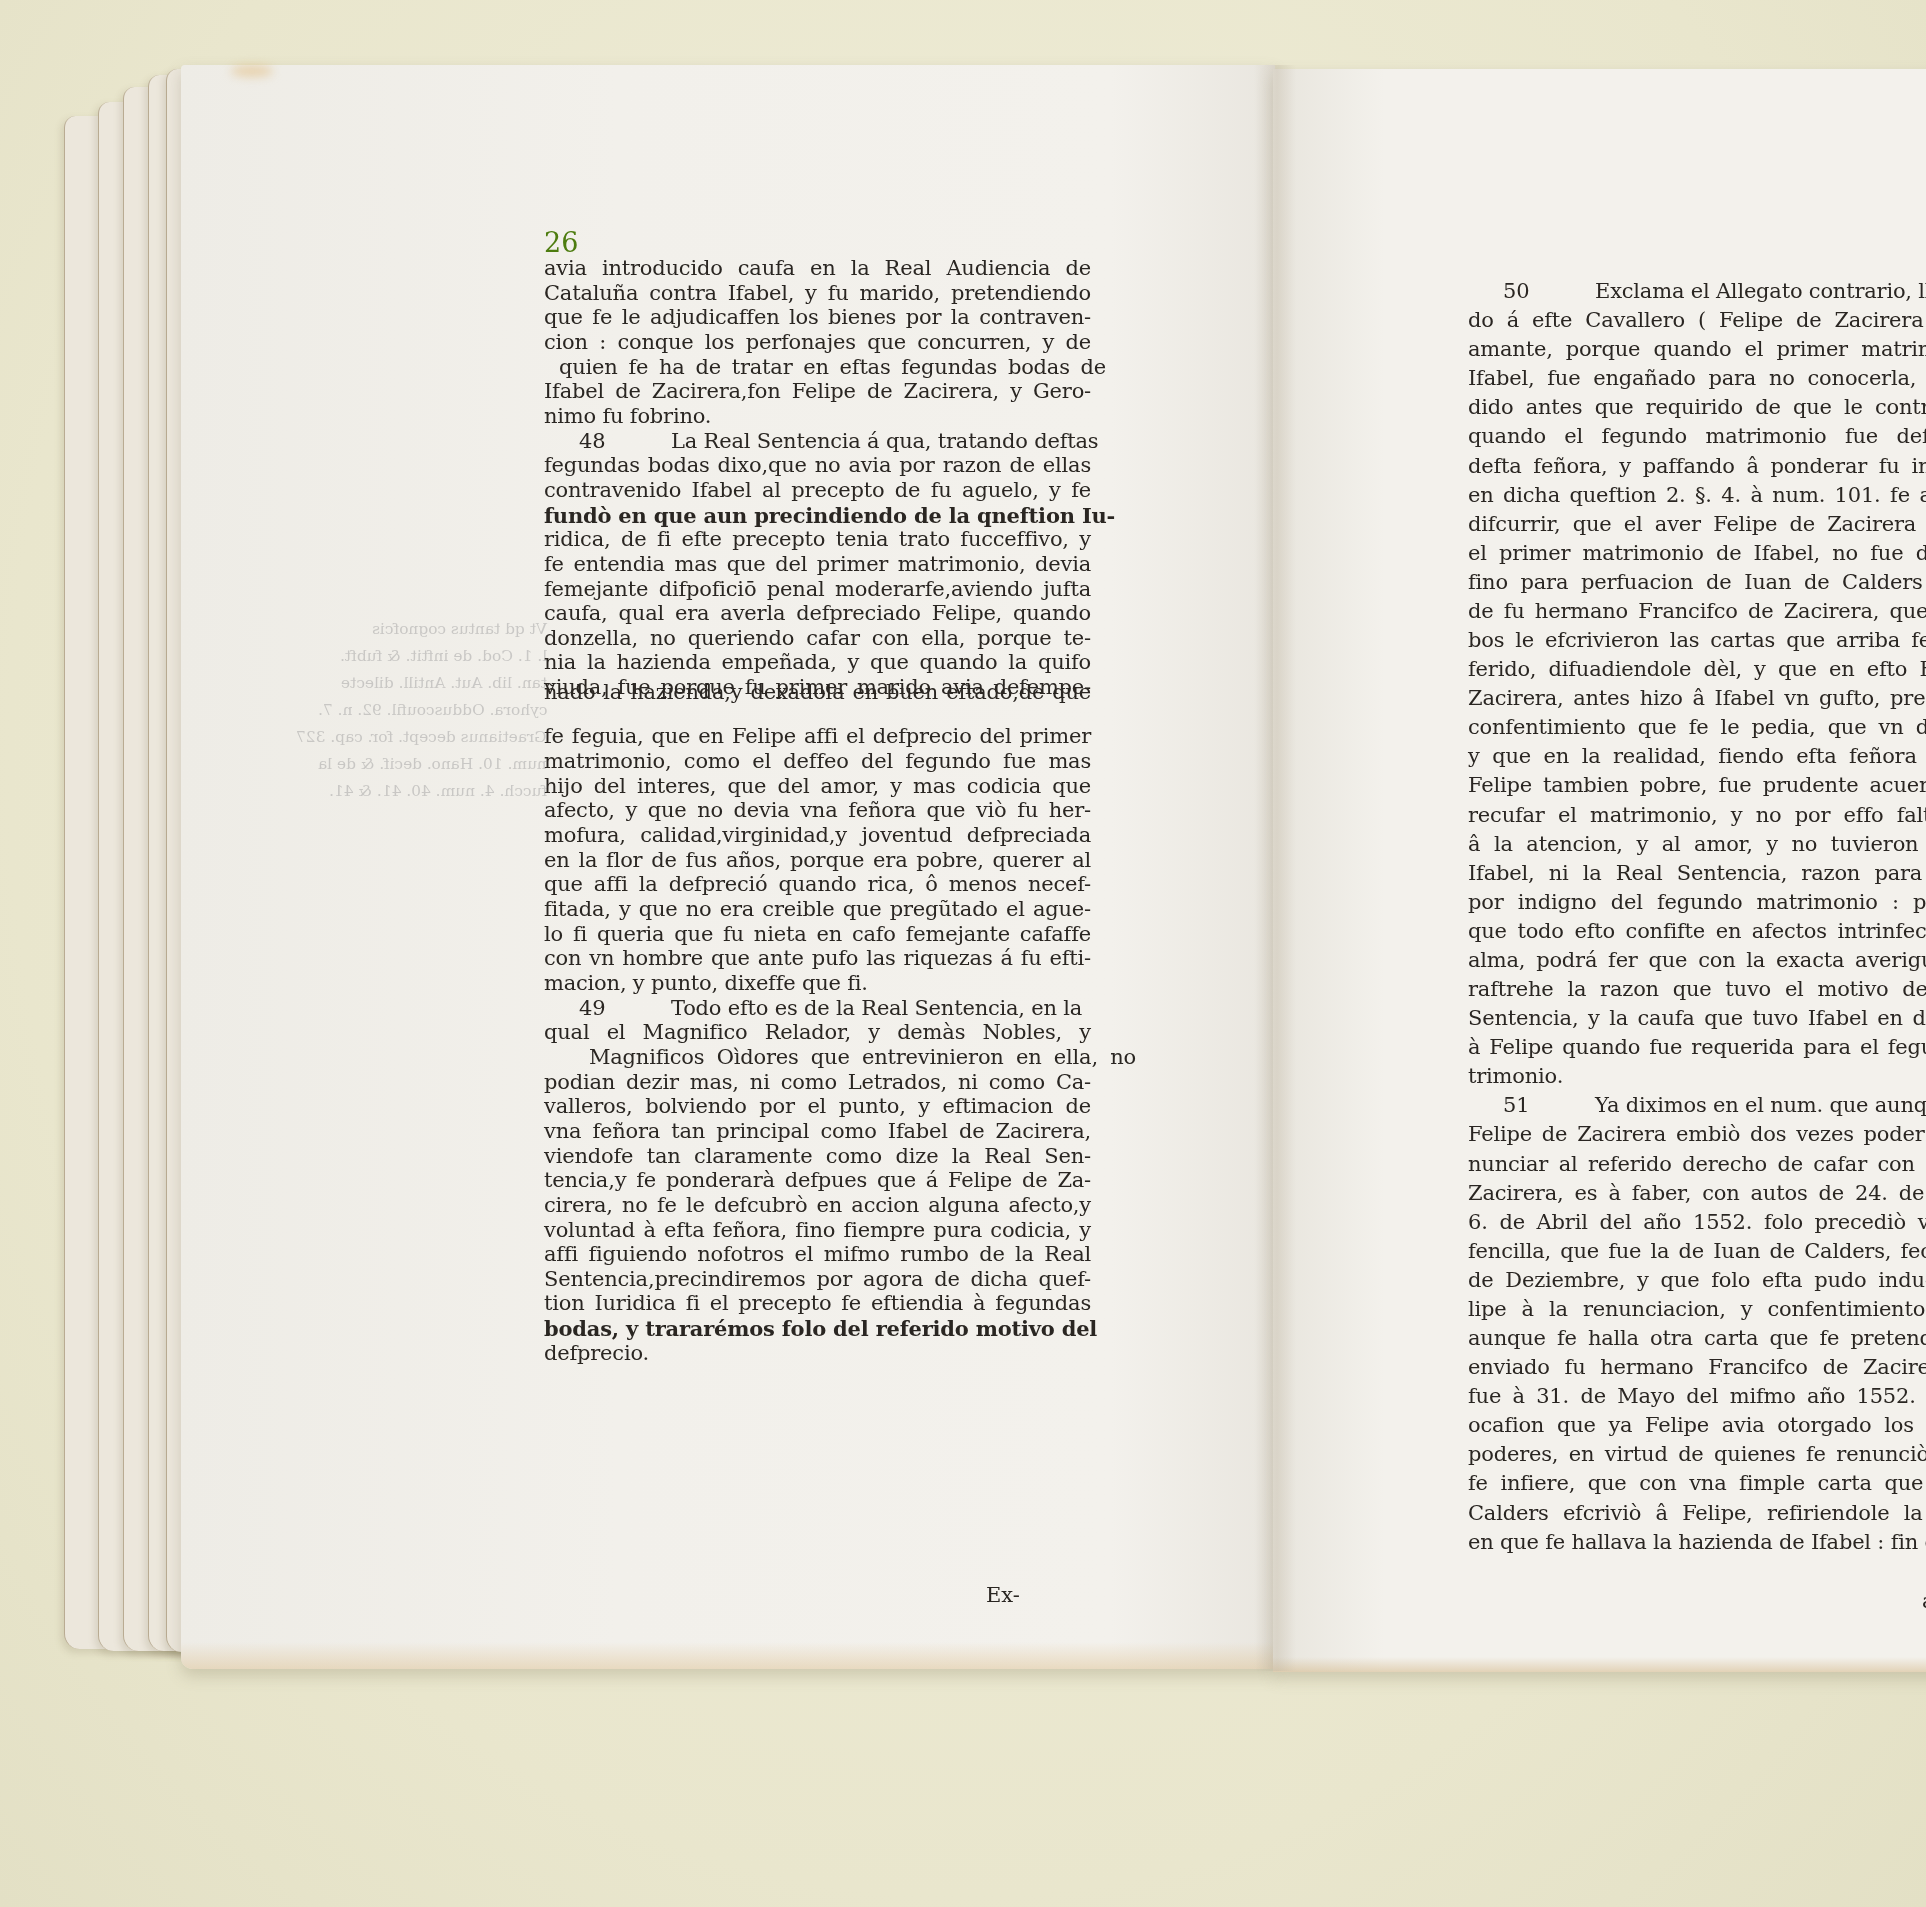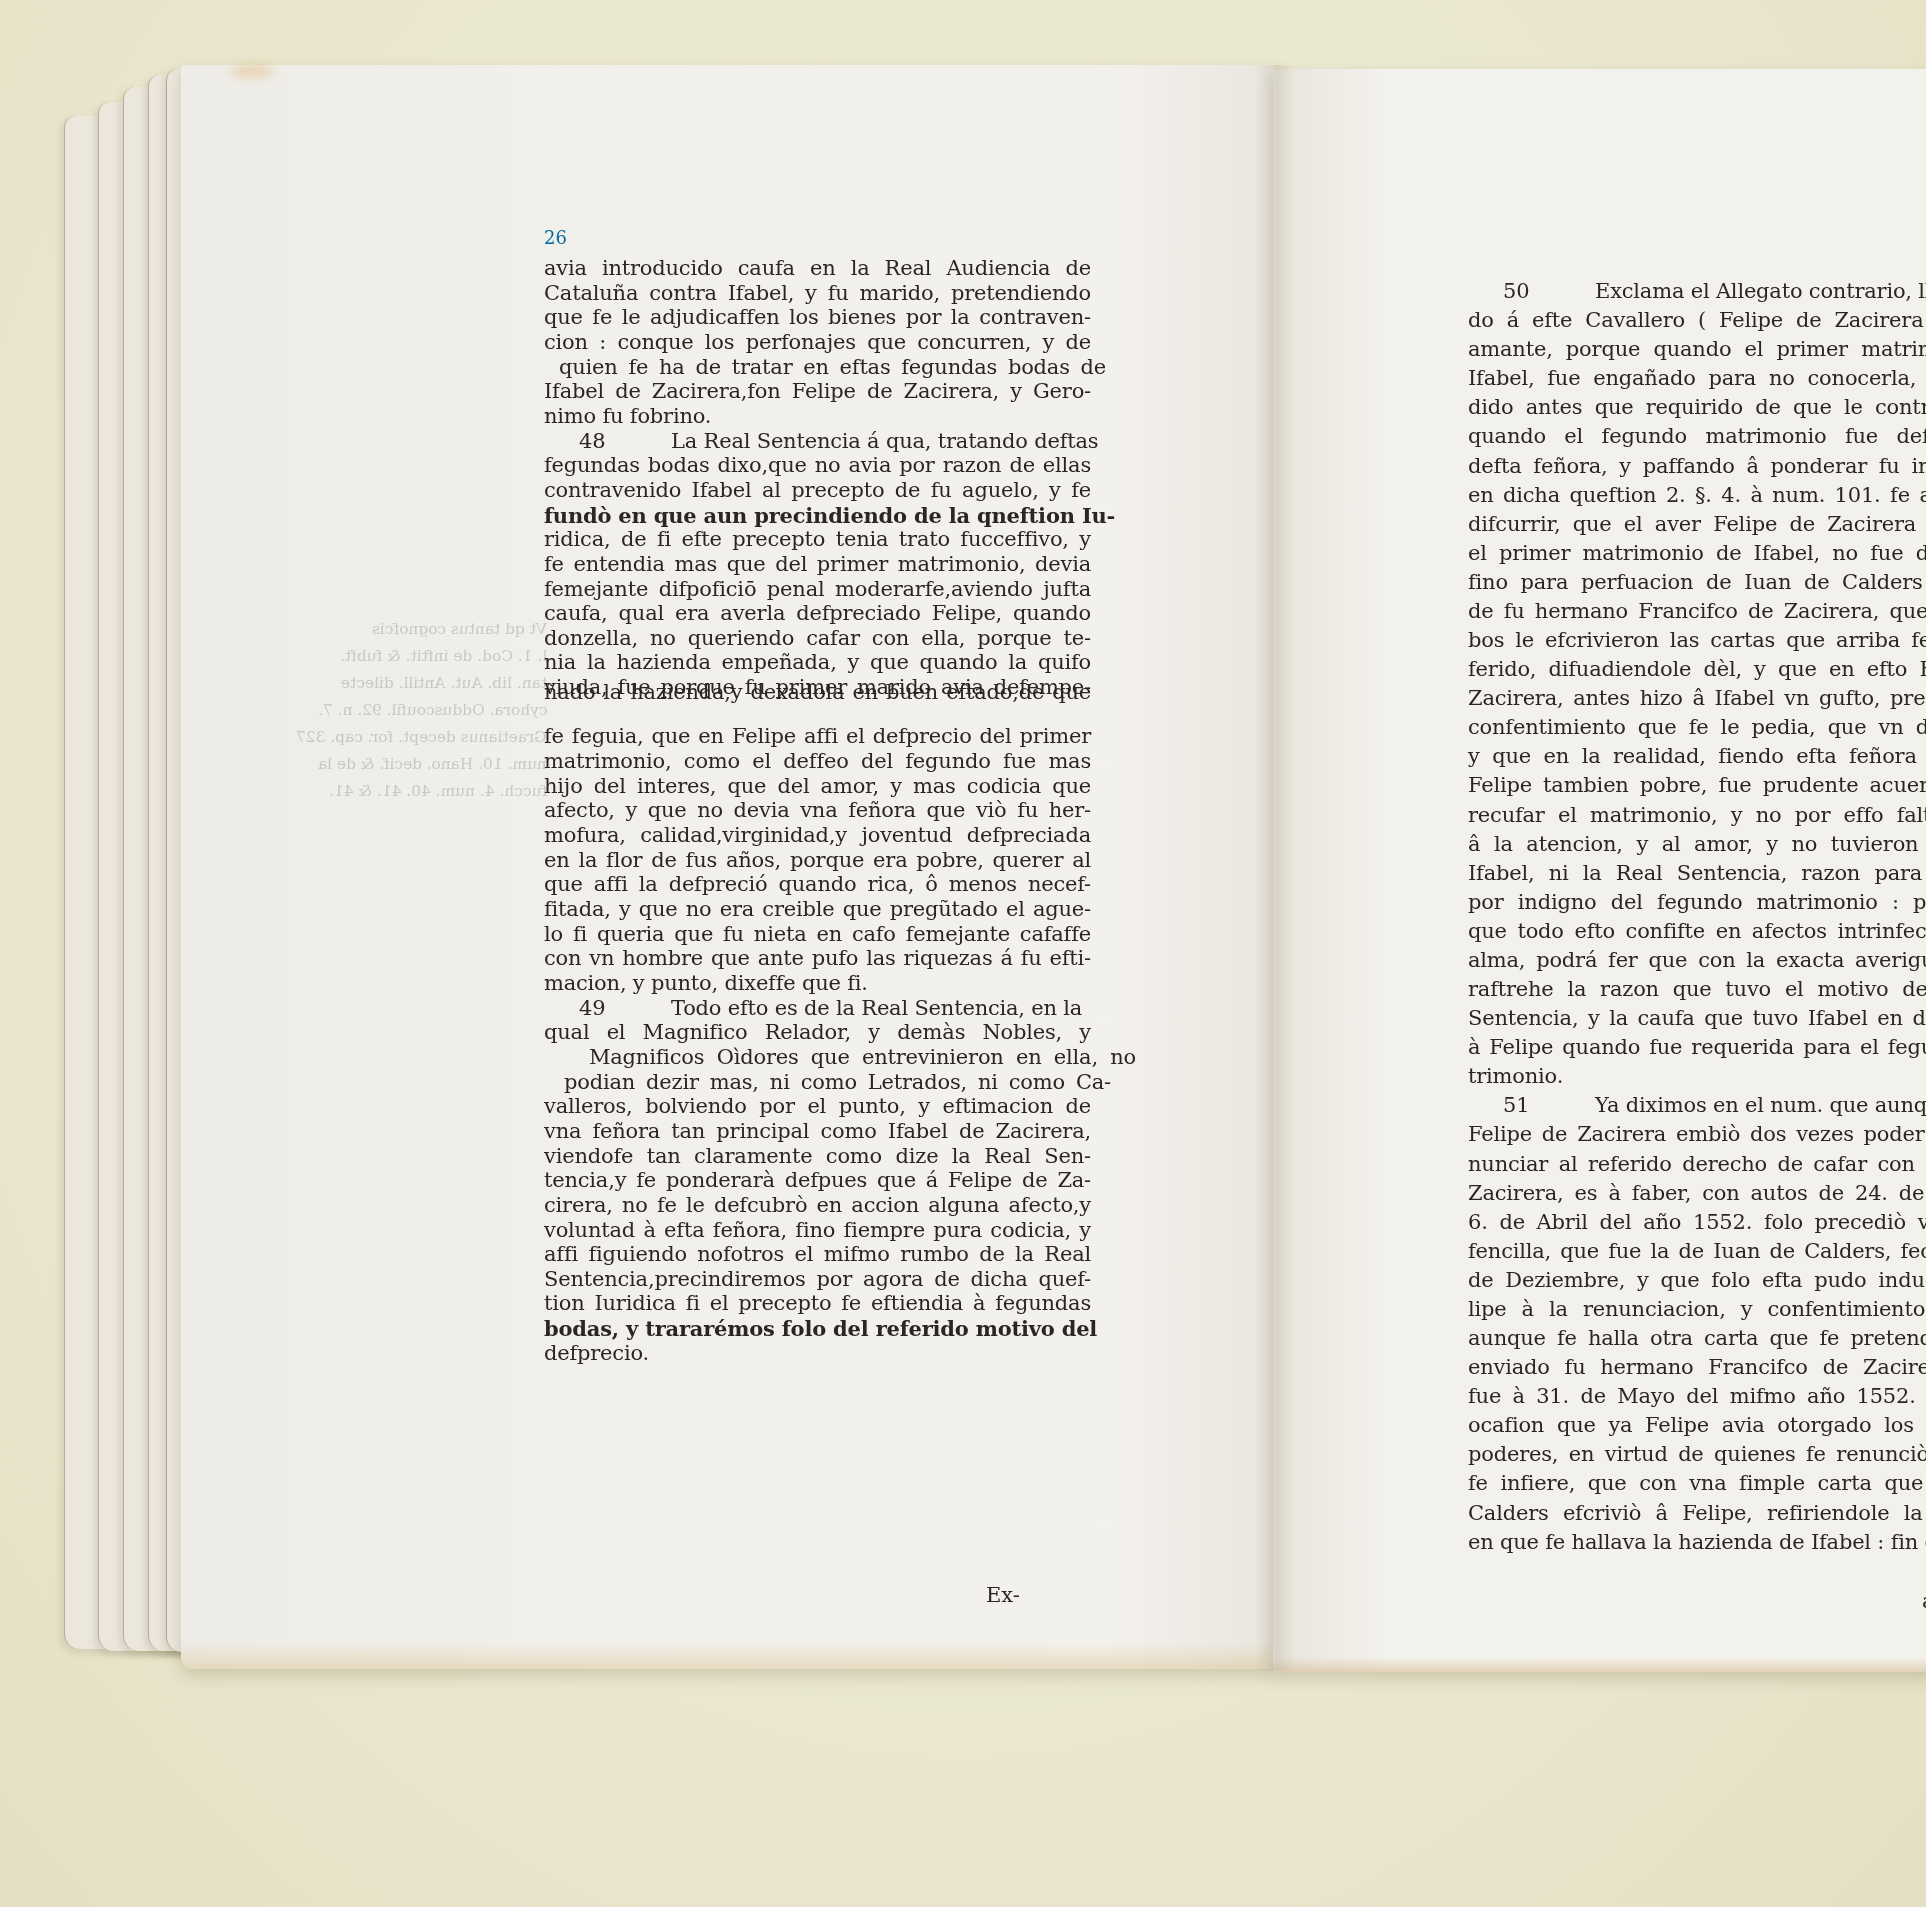--- a/index.html
+++ b/index.html
@@ -35,21 +35,21 @@
     position:absolute; left:1254px; top:65px; width:42px; height:1606px;
     background: linear-gradient(90deg, rgba(200,190,170,0) 0%, rgba(190,180,160,0.35) 55%, rgba(200,190,170,0) 100%);
   }
   .stain { position:absolute; border-radius:50%; background: rgba(225,190,130,0.55); filter: blur(4.6px); }
   .col { position:absolute; color:#2a2622; }
   .line {
     position:absolute; left:0; white-space:nowrap; font-size:21px; line-height:25px;
     letter-spacing:-0.2px;
   }
   .line.just { text-align:justify; text-align-last:justify; }
-  .num { position:absolute; font-size:18px; color:#0369a1; }
+  .num { position:absolute; font-size:27px; color:#4d7c0f; }
   .para-num { display:inline-block; width:50px; }
   .catch { position:absolute; font-size:21px; color:#2a2622; }
   .ghost {
     position:absolute; color:rgba(120,120,125,0.33); font-size:15.4px; line-height:27px;
     transform: scaleX(-1); white-space:nowrap; font-family:"DejaVu Serif", serif;
   }
 </style>
 </head>
 <body>
 
@@ -103,21 +103,21 @@
     <div class="line just" style="top: 567px; width: 547px;">mofura, calidad,virginidad,y joventud defpreciada</div>
     <div class="line just" style="top: 592px; width: 547px;">en la flor de fus años, porque era pobre, querer al</div>
     <div class="line just" style="top: 616px; width: 547px;">que affi la defpreció quando rica, ô menos necef-</div>
     <div class="line just" style="top: 641px; width: 547px;">fitada, y que no era creible que pregũtado el ague-</div>
     <div class="line just" style="top: 666px; width: 547px;">lo fi queria que fu nieta en cafo femejante cafaffe</div>
     <div class="line just" style="top: 690px; width: 547px;">con vn hombre que ante pufo las riquezas á fu efti-</div>
     <div class="line" style="top: 715px; width: 547px;">macion, y punto, dixeffe que fi.</div>
     <div class="line" style="top: 740px; width: 547px; padding-left: 0px;"><span class="para-num" style="padding-left: 35px; width: 92px;">49</span><span>Todo efto es de la Real Sentencia, en la</span></div>
     <div class="line just" style="top: 764px; width: 547px;">qual el Magnifico Relador, y demàs Nobles, y</div>
     <div class="line just" style="top: 789px; width: 547px; margin-left: 45px;">Magnificos Oìdores que entrevinieron en ella, no</div>
-    <div class="line just" style="top: 814px; width: 547px; margin-left: 20px;">podian dezir mas, ni como Letrados, ni como Ca-</div>
+    <div class="line just" style="top: 814px; width: 547px;">podian dezir mas, ni como Letrados, ni como Ca-</div>
     <div class="line just" style="top: 838px; width: 547px;">valleros, bolviendo por el punto, y eftimacion de</div>
     <div class="line just" style="top: 863px; width: 547px;">vna feñora tan principal como Ifabel de Zacirera,</div>
     <div class="line just" style="top: 888px; width: 547px;">viendofe tan claramente como dize la Real Sen-</div>
     <div class="line just" style="top: 912px; width: 547px;">tencia,y fe ponderarà defpues que á Felipe de Za-</div>
     <div class="line just" style="top: 937px; width: 547px;">cirera, no fe le defcubrò en accion alguna afecto,y</div>
     <div class="line just" style="top: 962px; width: 547px;">voluntad à efta feñora, fino fiempre pura codicia, y</div>
     <div class="line just" style="top: 986px; width: 547px;">affi figuiendo nofotros el mifmo rumbo de la Real</div>
     <div class="line just" style="top: 1011px; width: 547px;">Sentencia,precindiremos por agora de dicha quef-</div>
     <div class="line just" style="top: 1035px; width: 547px;">tion Iuridica fi el precepto fe eftiendia à fegundas</div>
     <div class="line just" style="top: 1060px; width: 547px; font-weight: bold;">bodas, y trararémos folo del referido motivo del</div>

